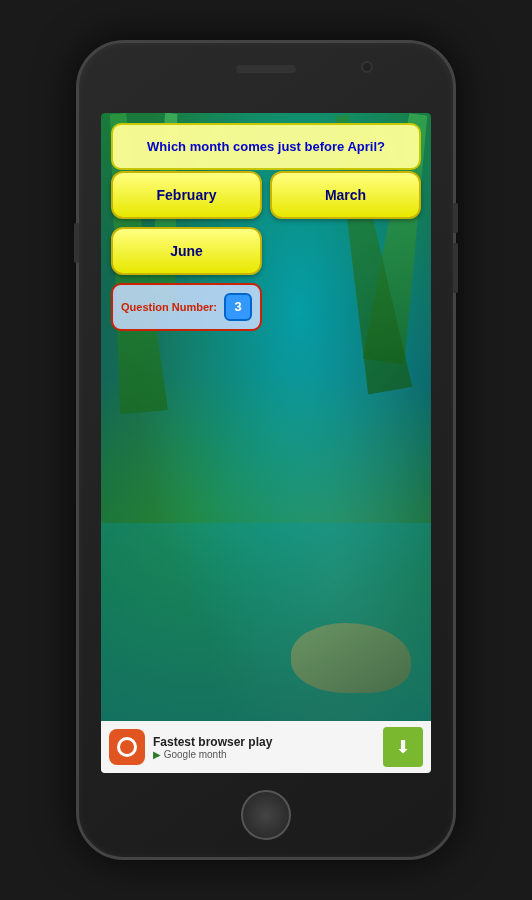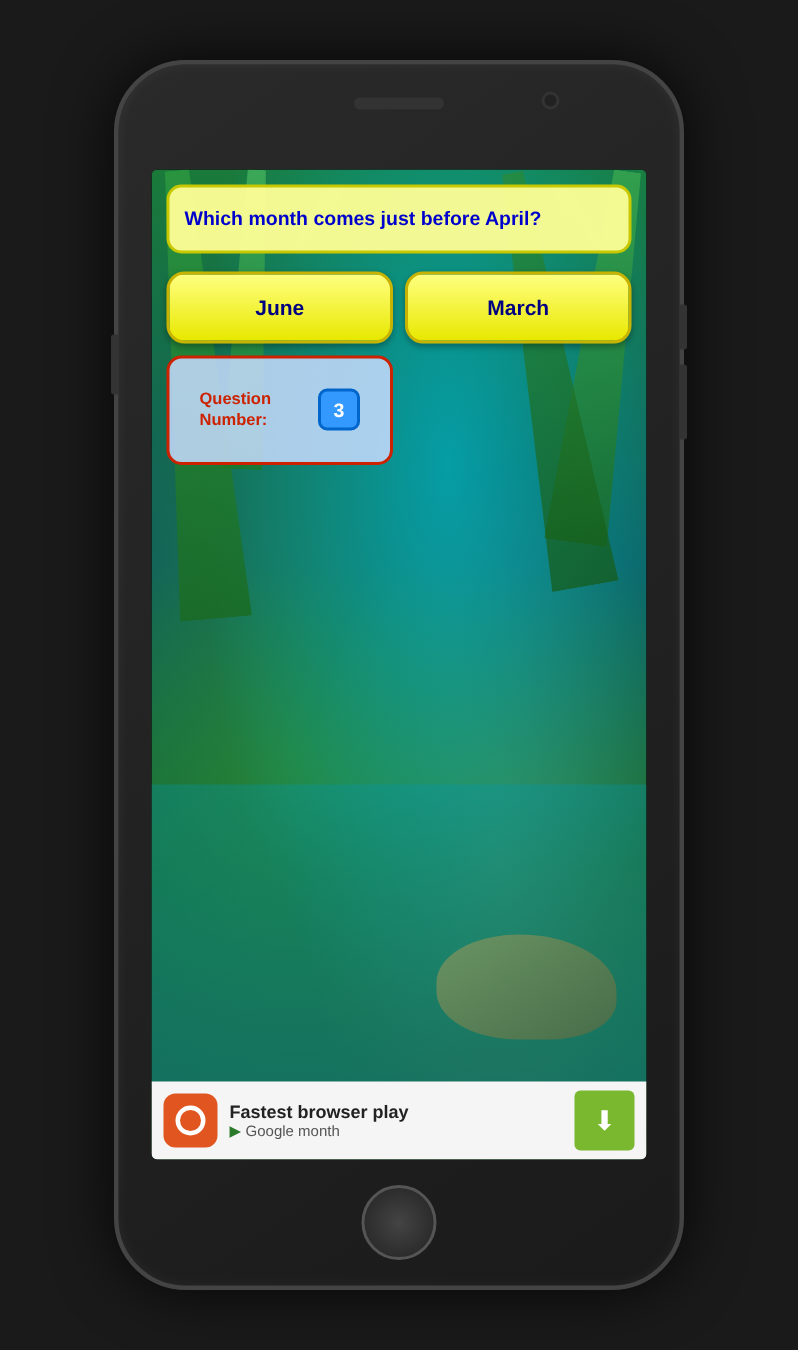--- a/index.html
+++ b/index.html
@@ -150,21 +150,22 @@
       top: 10px;
       left: 10px;
       right: 10px;
     }
 
     .question-box {
       background: rgba(255, 255, 150, 0.95);
       border: 2px solid #c8c800;
       border-radius: 10px;
       padding: 12px 10px;
-      margin-bottom: 12px;
+      text-align: center;
+      margin-bottom: 1px;
     }
 
     .question-text {
       color: #0000cc;
       font-size: 13px;
       font-weight: bold;
       line-height: 1.3;
     }
 
     .answers-grid {
@@ -190,21 +191,21 @@
     .status-row {
       display: grid;
       grid-template-columns: 1fr 1fr;
       gap: 8px;
     }
 
     .status-box {
       background: rgba(200, 220, 255, 0.85);
       border: 2px solid #cc2200;
       border-radius: 10px;
-      padding: 20px;
+      padding: 8px;
       display: flex;
       align-items: center;
       justify-content: space-between;
     }
 
     .status-label {
       color: #cc2200;
       font-size: 11px;
       font-weight: bold;
       line-height: 1.3;
@@ -359,24 +360,27 @@
     <div class="water-area"></div>
     <div class="rock"></div>
 
     <div class="quiz-area">
       <div class="question-box">
         <span class="question-text">Which month comes just before April?</span>
       </div>
 
       <div class="answers-grid">
         <button class="answer-btn">
-          <span>June</span>
+          <span>February</span>
         </button>
         <button class="answer-btn">
           <span>March</span>
+        </button>
+        <button class="answer-btn">
+          <span>June</span>
         </button>
       </div>
 
       <div class="status-row">
         <div class="status-box">
           <span class="status-label">Question Number:</span>
           <div class="status-value-box">
             <span>3</span>
           </div>
         </div>

